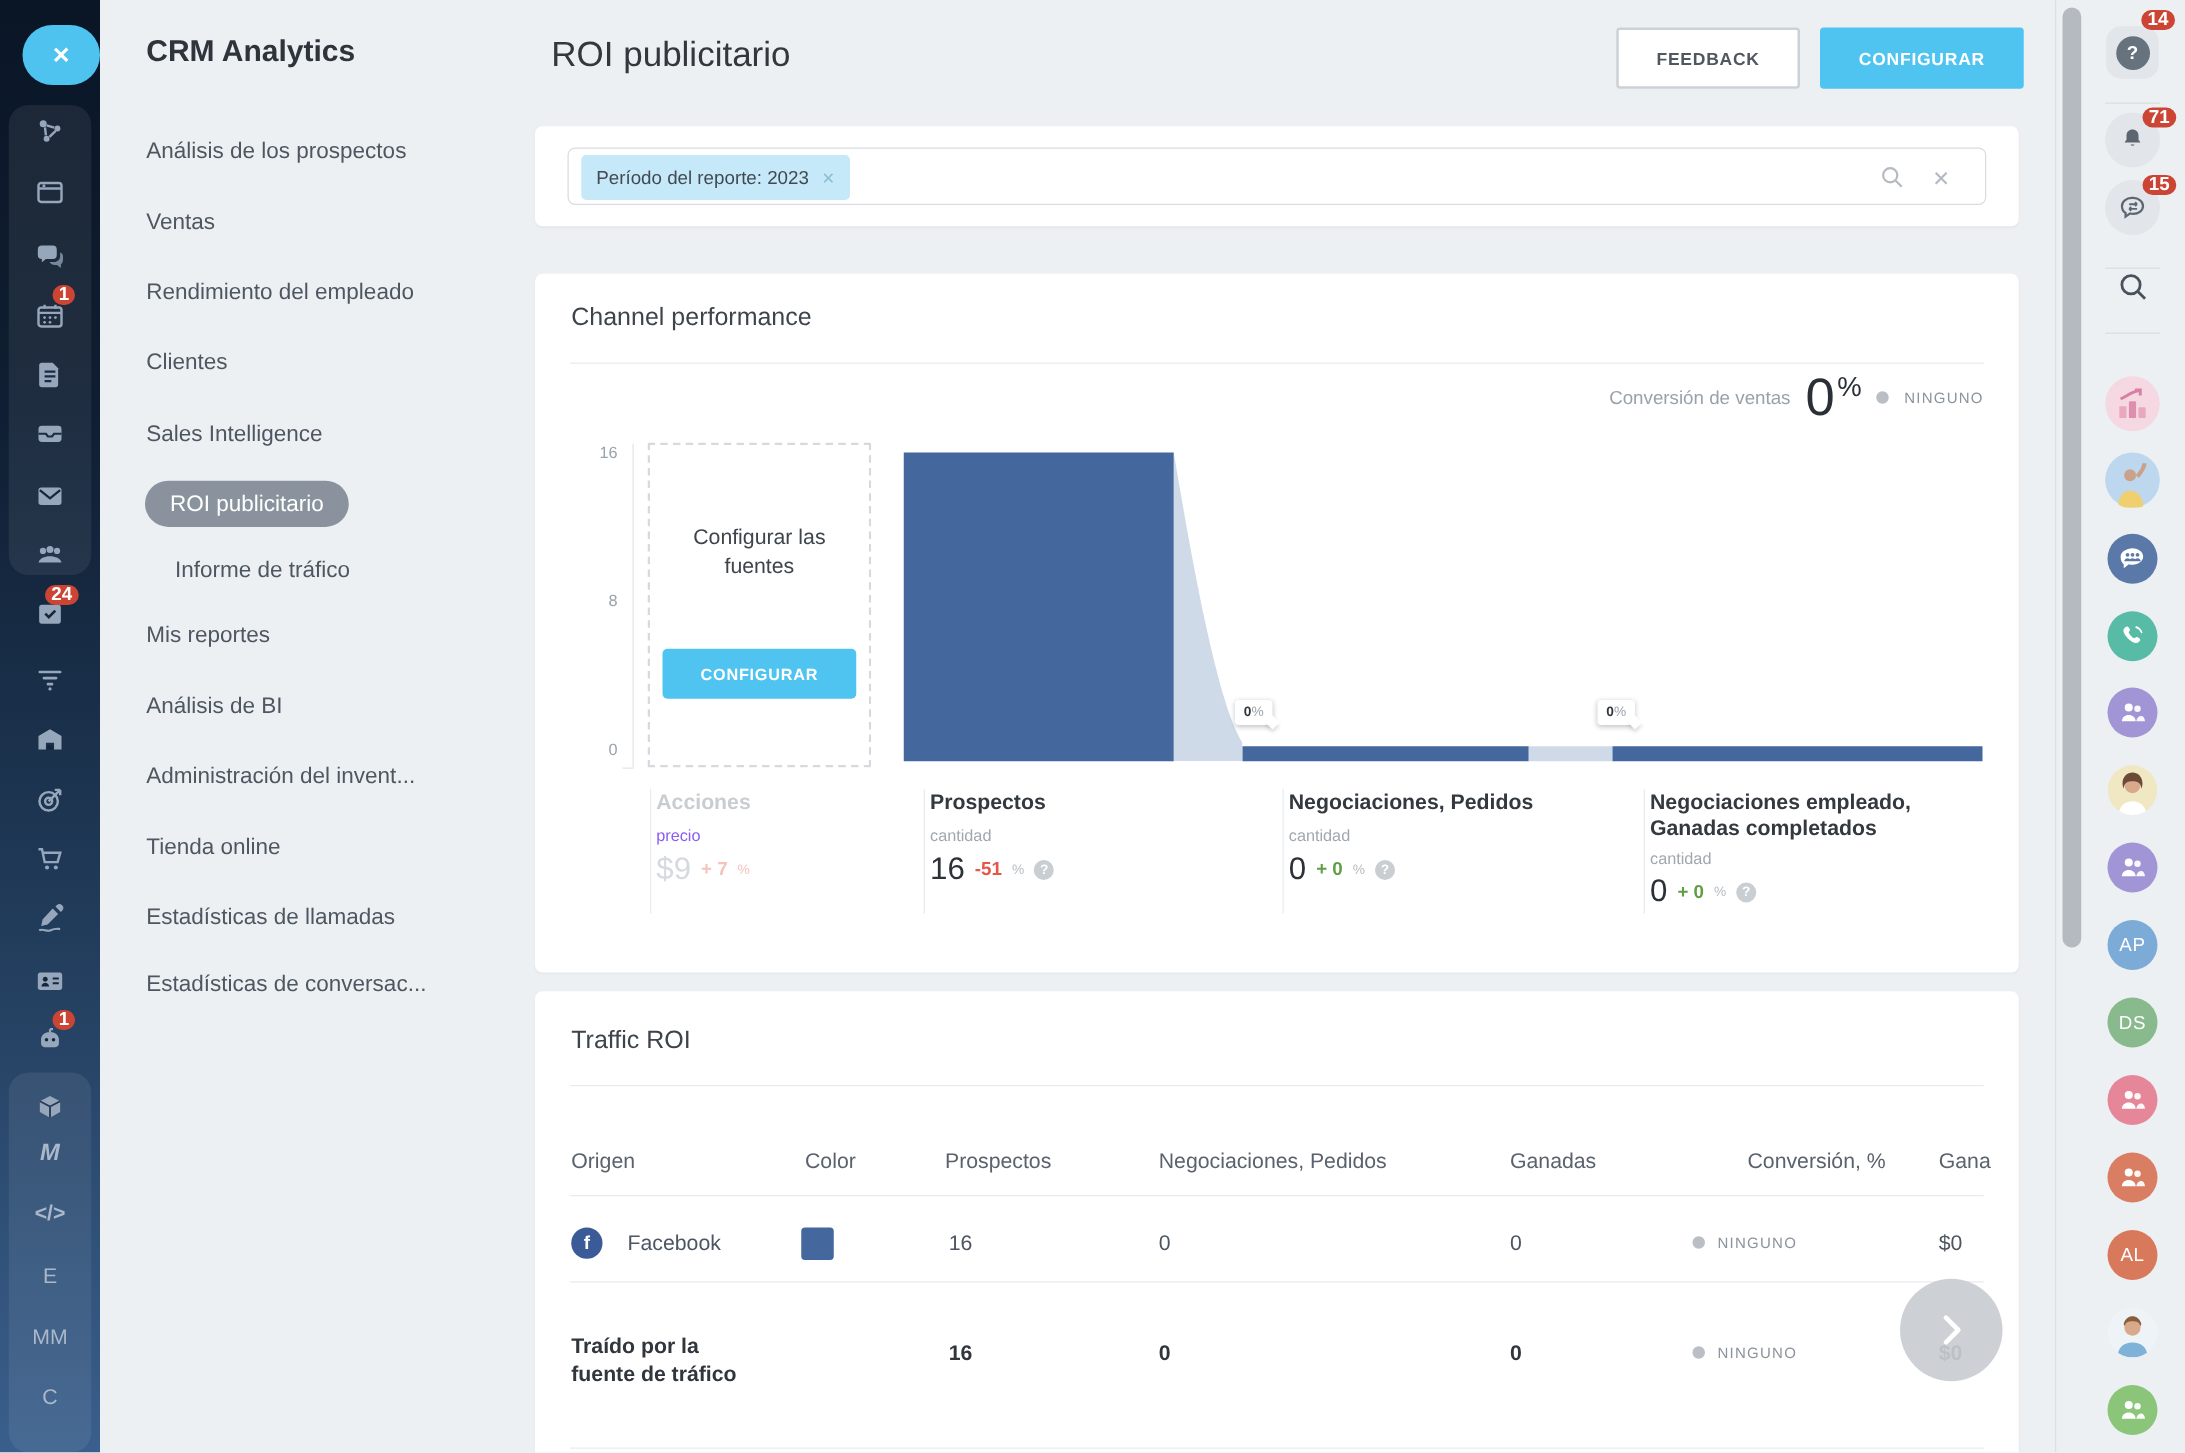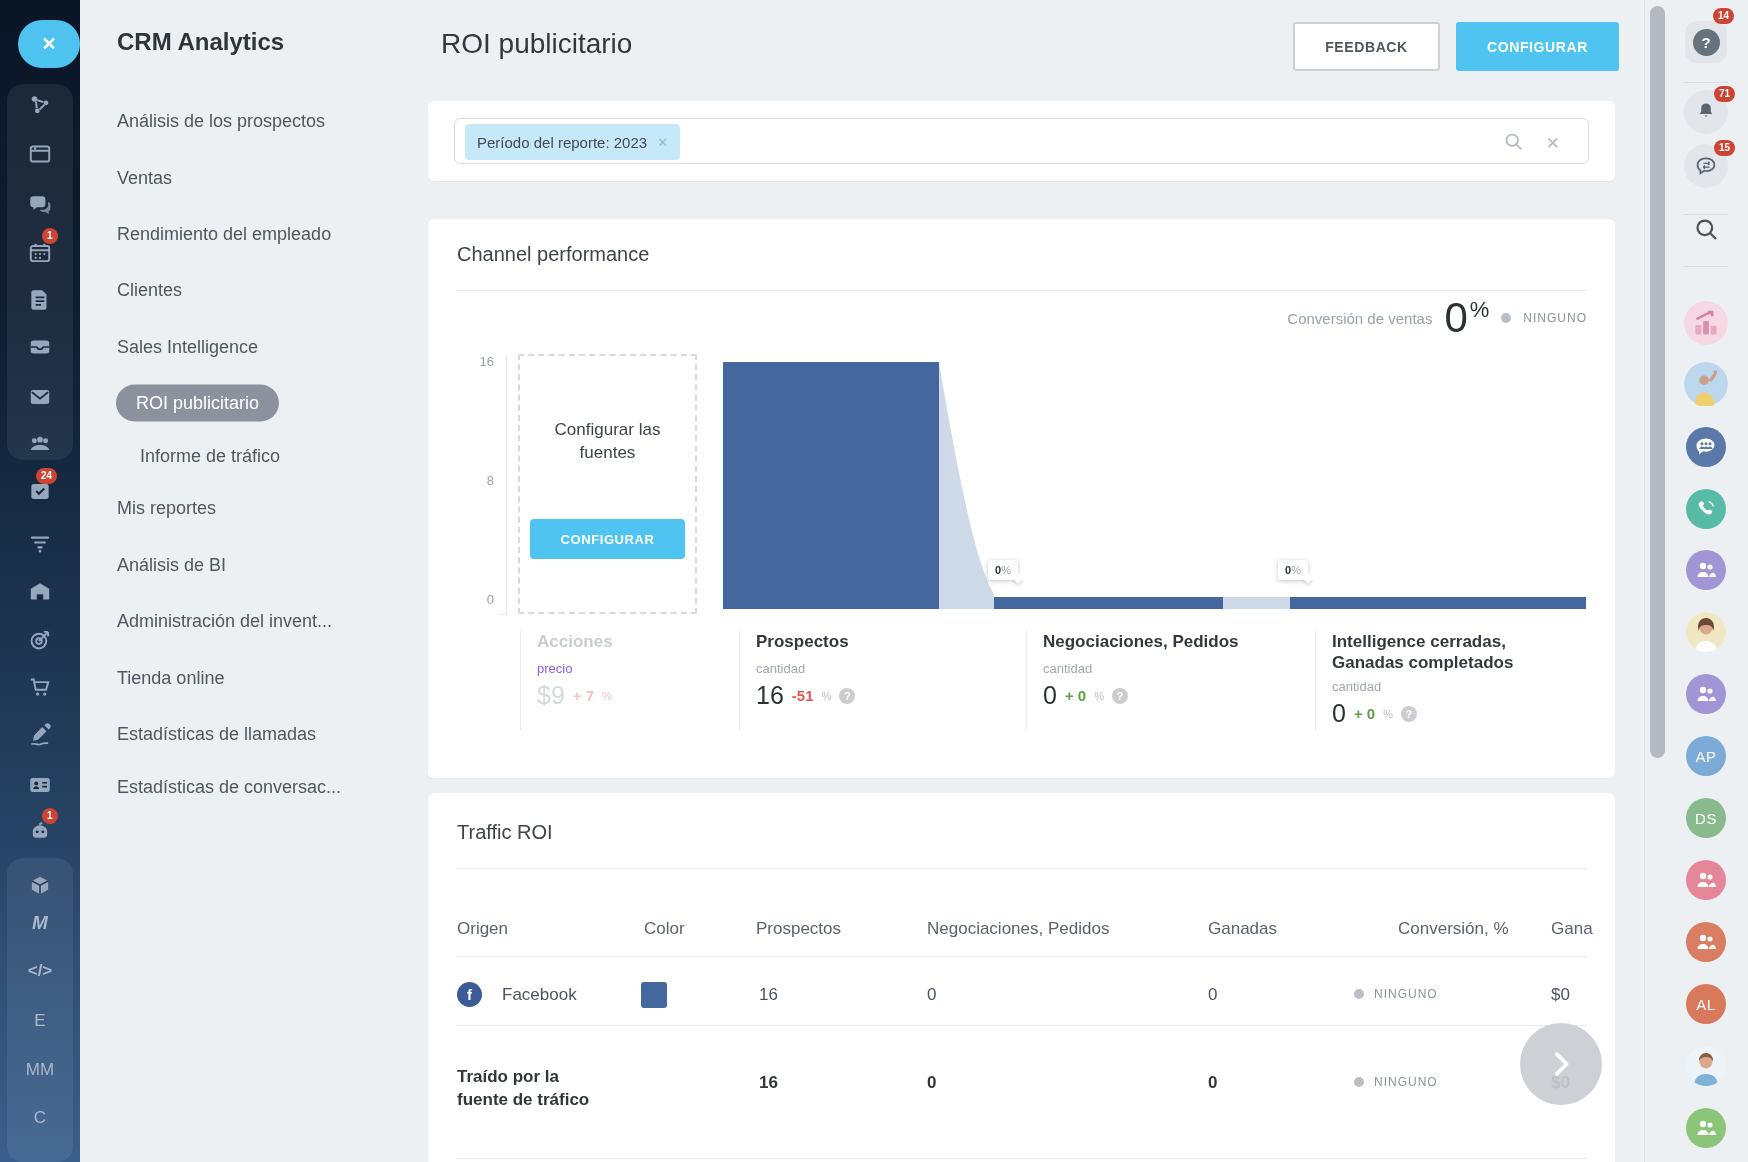--- a/index.html
+++ b/index.html
@@ -6,21 +6,21 @@
   html,body{width:1748px;height:1162px;overflow:hidden}
   body{font-family:"Liberation Sans",sans-serif;background:#edf0f3;position:relative}
   .abs{position:absolute}
 
   
   #rail{position:absolute;left:0;top:0;width:80px;height:1162px;
         background:linear-gradient(180deg,#0a1626 0%,#0f1e32 28%,#203a58 62%,#3a5f8c 100%)}
   .rail-group{position:absolute;left:7px;width:66px;background:rgba(255,255,255,.07);border-radius:16px}
   .ricon{position:absolute;left:0;width:80px;display:flex;justify-content:center;align-items:center;cursor:pointer}
   .ricon svg{width:26px;height:26px}
-  .rbadge{position:absolute;background:#cb4434;color:#fff;font-size:10px;font-weight:700;
+  .rbadge{position:absolute;background:#cb4434;color:#fff;font-size:15px;font-weight:700;
           border-radius:9px;padding:2px 5px;line-height:12px;z-index:3}
   .rtext{position:absolute;left:0;width:80px;text-align:center;color:#a9b8cb;font-size:16px;font-weight:700;cursor:pointer}
   #close-pill{position:absolute;left:18px;top:20px;width:62px;height:48px;border-radius:24px;background:#4ec3f0;
               display:flex;align-items:center;justify-content:center;cursor:pointer;z-index:2}
   #close-pill::before{content:"✕";color:#fff;font-size:18px;font-weight:700}
 
   
   #sidebar-title{position:absolute;left:117px;top:28px;font-size:24px;font-weight:700;color:#2e343b}
   .mitem{position:absolute;left:117px;transform:translateY(-50%);font-size:18px;color:#4e5761;white-space:nowrap;cursor:pointer}
   .mitem.active{left:116px;background:#8a939d;color:#fff;border-radius:19px;padding:8px 20px}
@@ -63,21 +63,21 @@
   #setup-text{position:absolute;left:14px;right:14px;top:62px;text-align:center;font-size:17px;line-height:23px;color:#3e444b}
   #setup-btn{position:absolute;left:10px;top:163px;width:155px;height:40px;background:#4fc4f1;border:none;border-radius:4px;
              color:#fff;font-size:13px;font-weight:700;letter-spacing:.6px;cursor:pointer}
   .fseg{position:absolute;background:#44679e}
   .fseg.light{background:#cfdae9}
   .fbadge{position:absolute;background:#fff;border-radius:3px;box-shadow:0 1px 4px rgba(50,60,70,.3);
           padding:4px 7px;font-size:11px;font-weight:700;color:#2f353c;z-index:2}
   .fbadge::after{content:"";position:absolute;right:-4px;bottom:-2px;width:8px;height:8px;background:#fff;
           transform:rotate(45deg);box-shadow:2px 2px 3px rgba(50,60,70,.15)}
   .fbadge .u{color:#9aa2ab;font-weight:400}
-  .scol{position:absolute;top:412px;height:100px;border-left:1px solid #e9ebee;padding-left:16px}
+  .scol{position:absolute;top:412px;height:100px;border-left:1px solid #e9ebee;padding-left:4px}
   .slabel{font-size:17px;font-weight:700;color:#33393f;line-height:21px;white-space:nowrap}
   .ssub{font-size:13px;color:#a0a7ae;margin-top:9px}
   .sval{margin-top:5px;display:flex;align-items:center;gap:8px}
   .sval .big{font-size:25px;color:#2c3138}
   .sval .delta{font-size:15px;font-weight:700}
   .neg{color:#e4574a}.pos{color:#5f9e43}
   .sval .unit{font-size:11px;color:#b6bcc2}
   .qmark{width:16px;height:16px;border-radius:50%;background:#c9ced3;color:#fff;font-size:11px;font-weight:700;
          display:inline-flex;align-items:center;justify-content:center;cursor:pointer}
   .qmark::before{content:"?"}
@@ -346,21 +346,21 @@
     <div class="slabel">Negociaciones, Pedidos</div>
     <div class="ssub">cantidad</div>
     <div class="sval">
       <span class="big">0</span>
       <span class="delta pos">+ 0</span>
       <span class="unit">%</span>
       <span class="qmark"></span>
     </div>
   </div>
   <div class="scol" style="left:887px;width:272px">
-    <div class="slabel">Intelligence cerradas,</div>
+    <div class="slabel">Negociaciones empleado,</div>
     <div class="slabel">Ganadas completados</div>
     <div class="ssub" style="margin-top:6px">cantidad</div>
     <div class="sval">
       <span class="big">0</span>
       <span class="delta pos">+ 0</span>
       <span class="unit">%</span>
       <span class="qmark"></span>
     </div>
   </div>
 </div>

